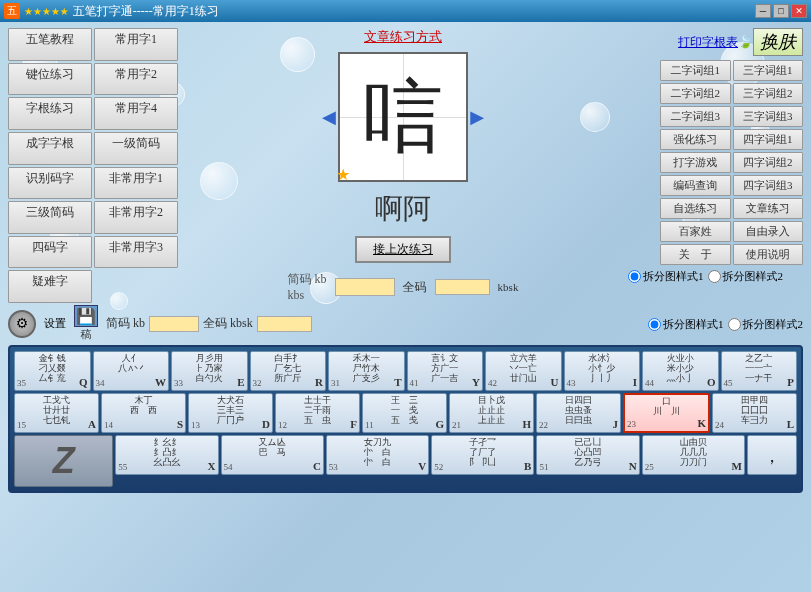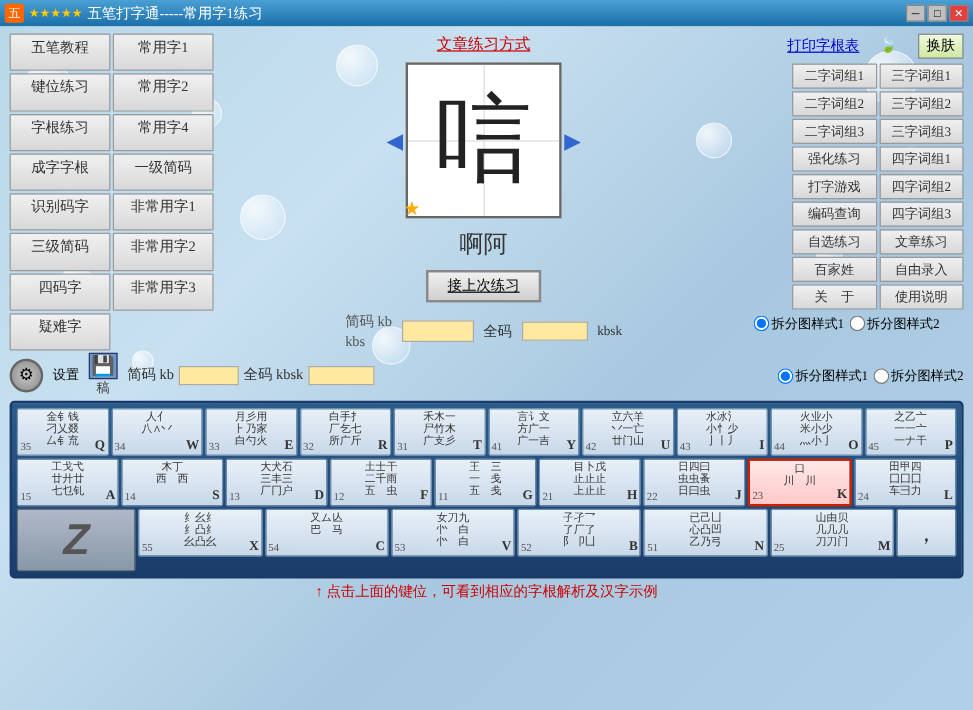--- a/index.html
+++ b/index.html
@@ -146,21 +146,21 @@
       z-index: 1;
     }
     .star-icon {
       position: absolute;
       bottom: -2px;
       left: -2px;
       color: #ffaa00;
       font-size: 16px;
     }
     .char-pinyin {
-      font-size: 20px;
+      font-size: 28px;
       color: #333;
       margin: 4px 0;
     }
     .practice-btn {
       background: linear-gradient(to bottom, #f0f0f0, #d0d0d0);
       border: 2px solid #888;
       padding: 3px 16px;
       font-size: 12px;
       cursor: pointer;
       margin: 4px 0;
@@ -187,31 +187,32 @@
     .right-nav {
       width: 175px;
       display: flex;
       flex-direction: column;
       gap: 2px;
     }
     .right-nav-top {
       display: flex;
       justify-content: flex-end;
       align-items: center;
-      gap: 17px;
+      gap: 0;
       margin-bottom: 2px;
       font-size: 12px;
     }
     .print-link { color: #0000cc; text-decoration: underline; cursor: pointer; }
     .exchange-btn {
       background: linear-gradient(to bottom, #f0f8e0, #d0e8a0);
       border: 1px solid #888;
       padding: 1px 6px;
-      font-size: 12px;
-      cursor: pointer;
+      font-size: 18px;
+      cursor: pointer;
+      font-style: italic;
     }
     .right-nav-grid {
       display: grid;
       grid-template-columns: 1fr 1fr;
       gap: 2px;
       padding-left: 32px;
     }
     .right-nav .nav-btn { font-size: 11px; }
 
     
@@ -644,17 +645,13 @@
           <span class="key-number">25</span>
           <span class="key-letter">M</span>
         </div>
         <div class="key-cell" style="flex:0.4;font-size:18px;align-items:center;justify-content:center;">
           <span>，</span>
         </div>
       </div>
     </div>
   </div>
 
-  <div class="bottom-tip">
-    <span style="color:#cc0000;">↑</span>
-    <span>点击上面的键位，可看到相应的字根解析及汉字示例</span>
-  </div>
 </div>
 
 </body></html>

